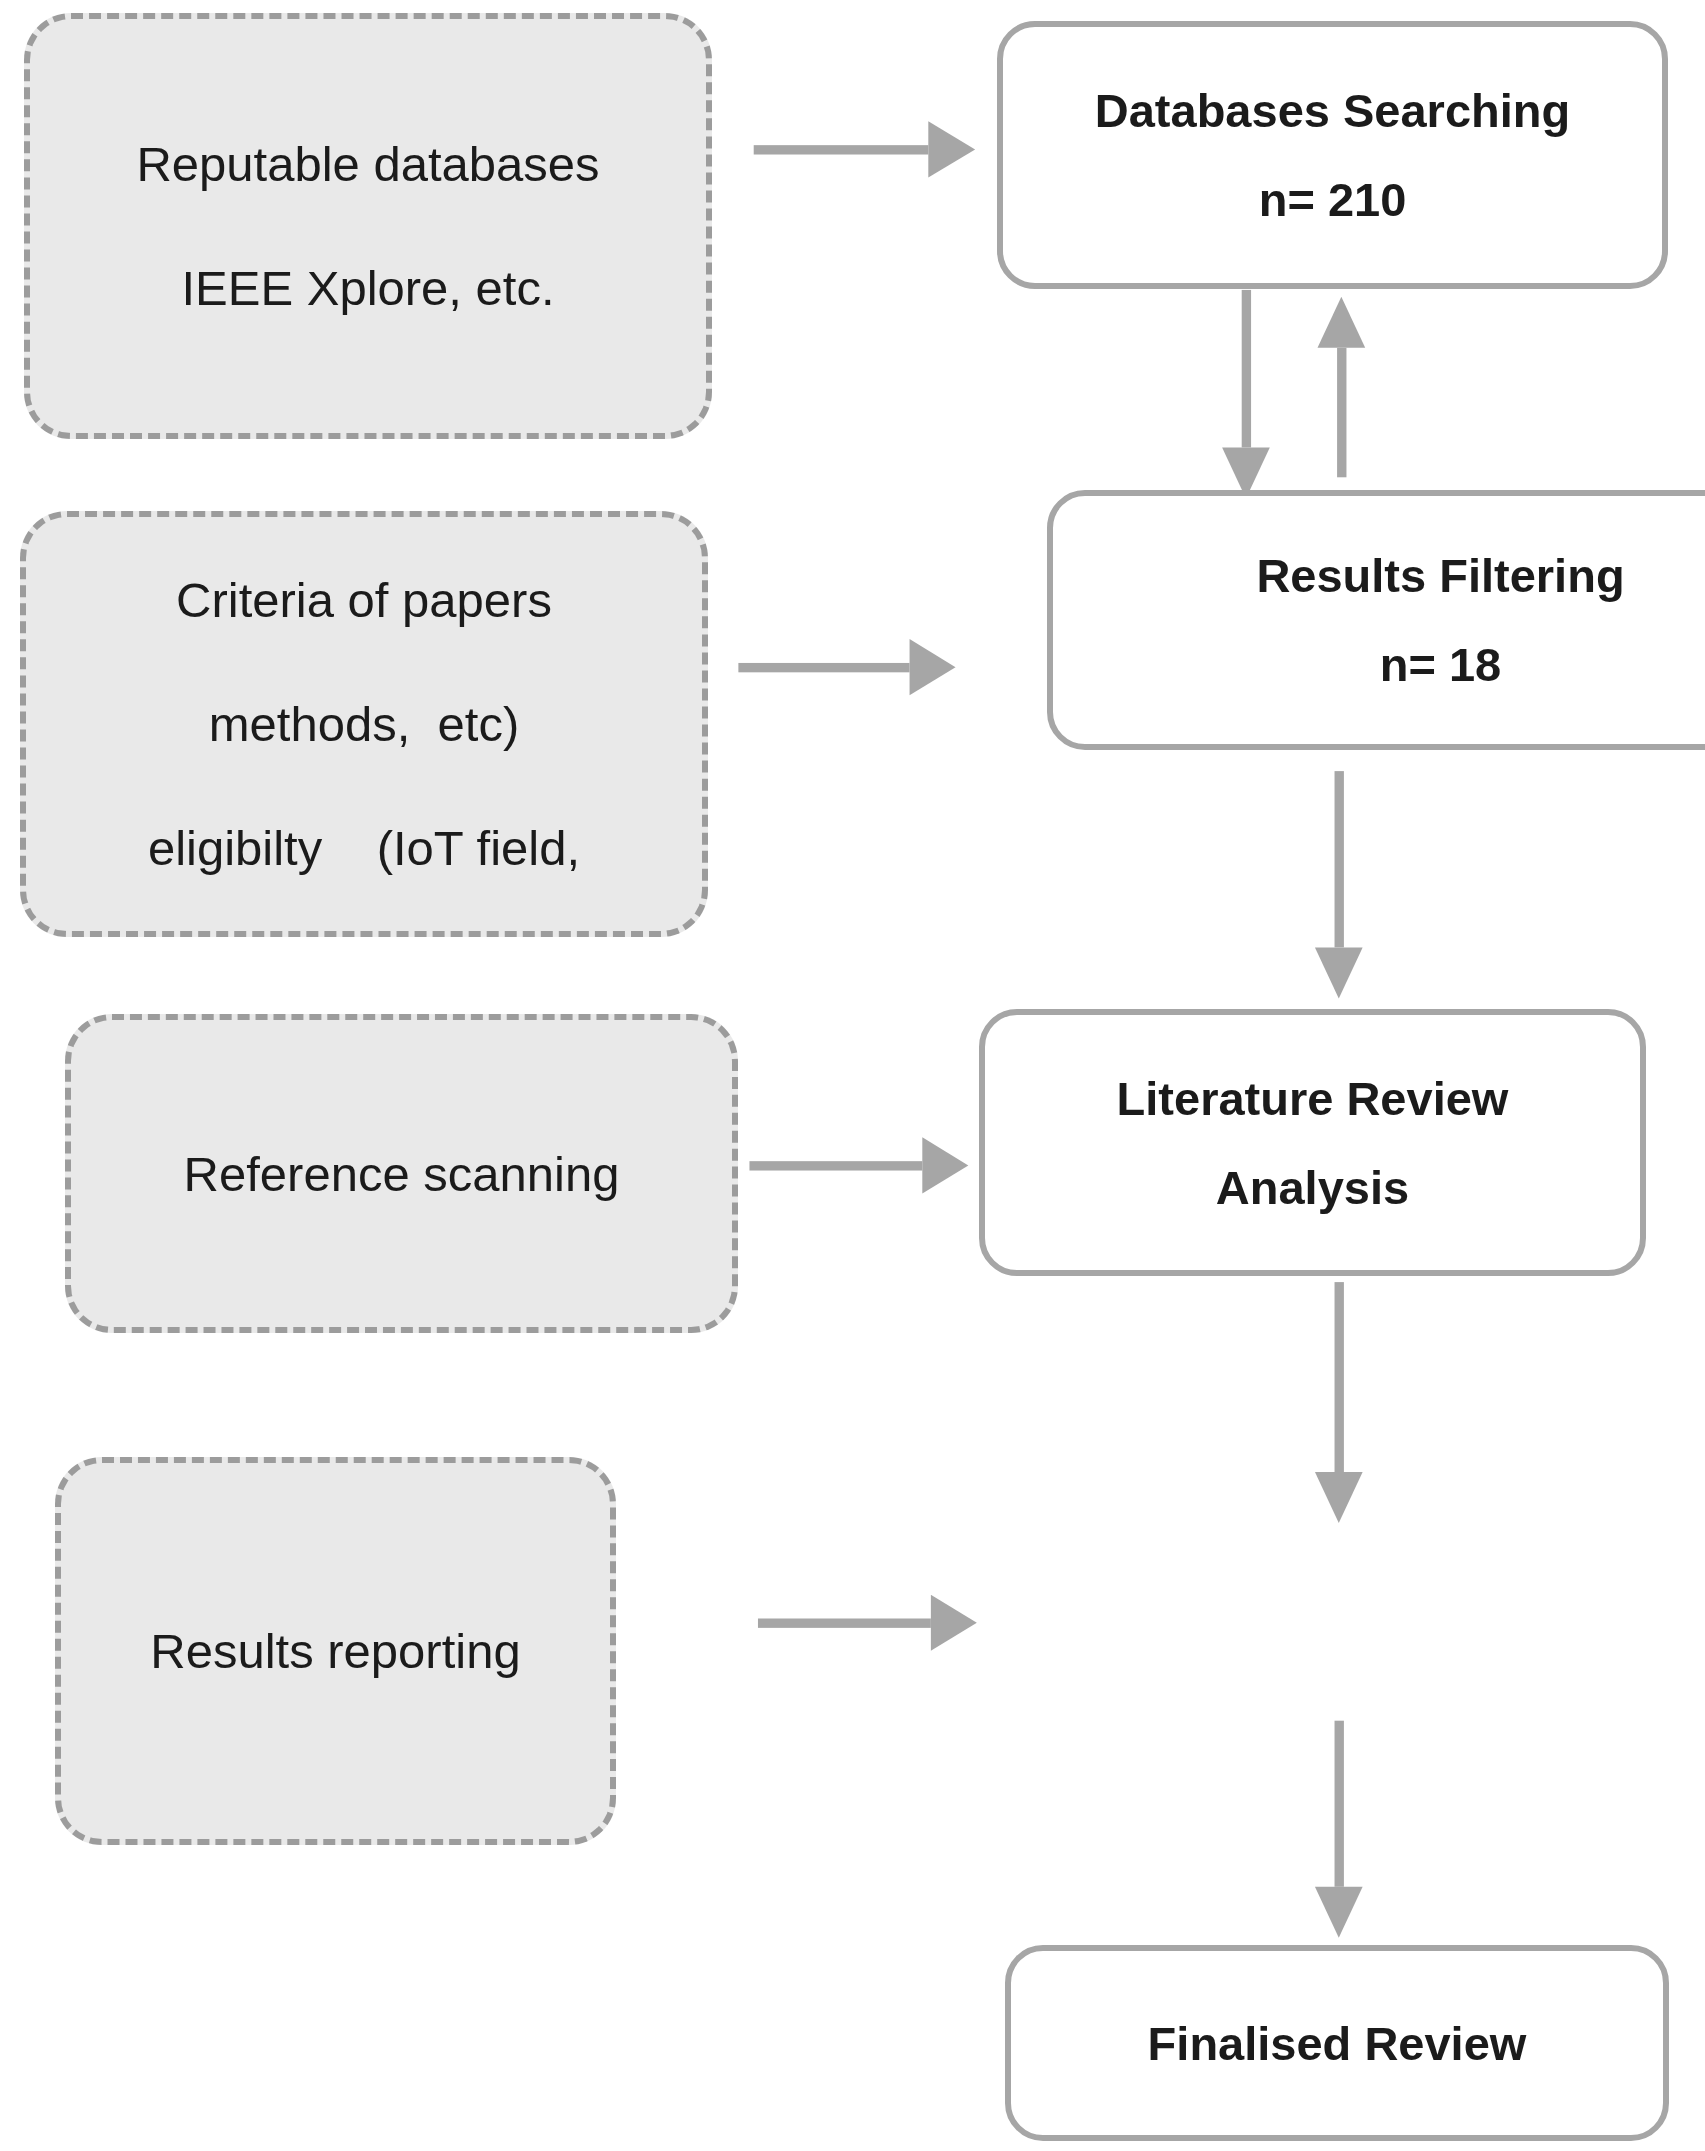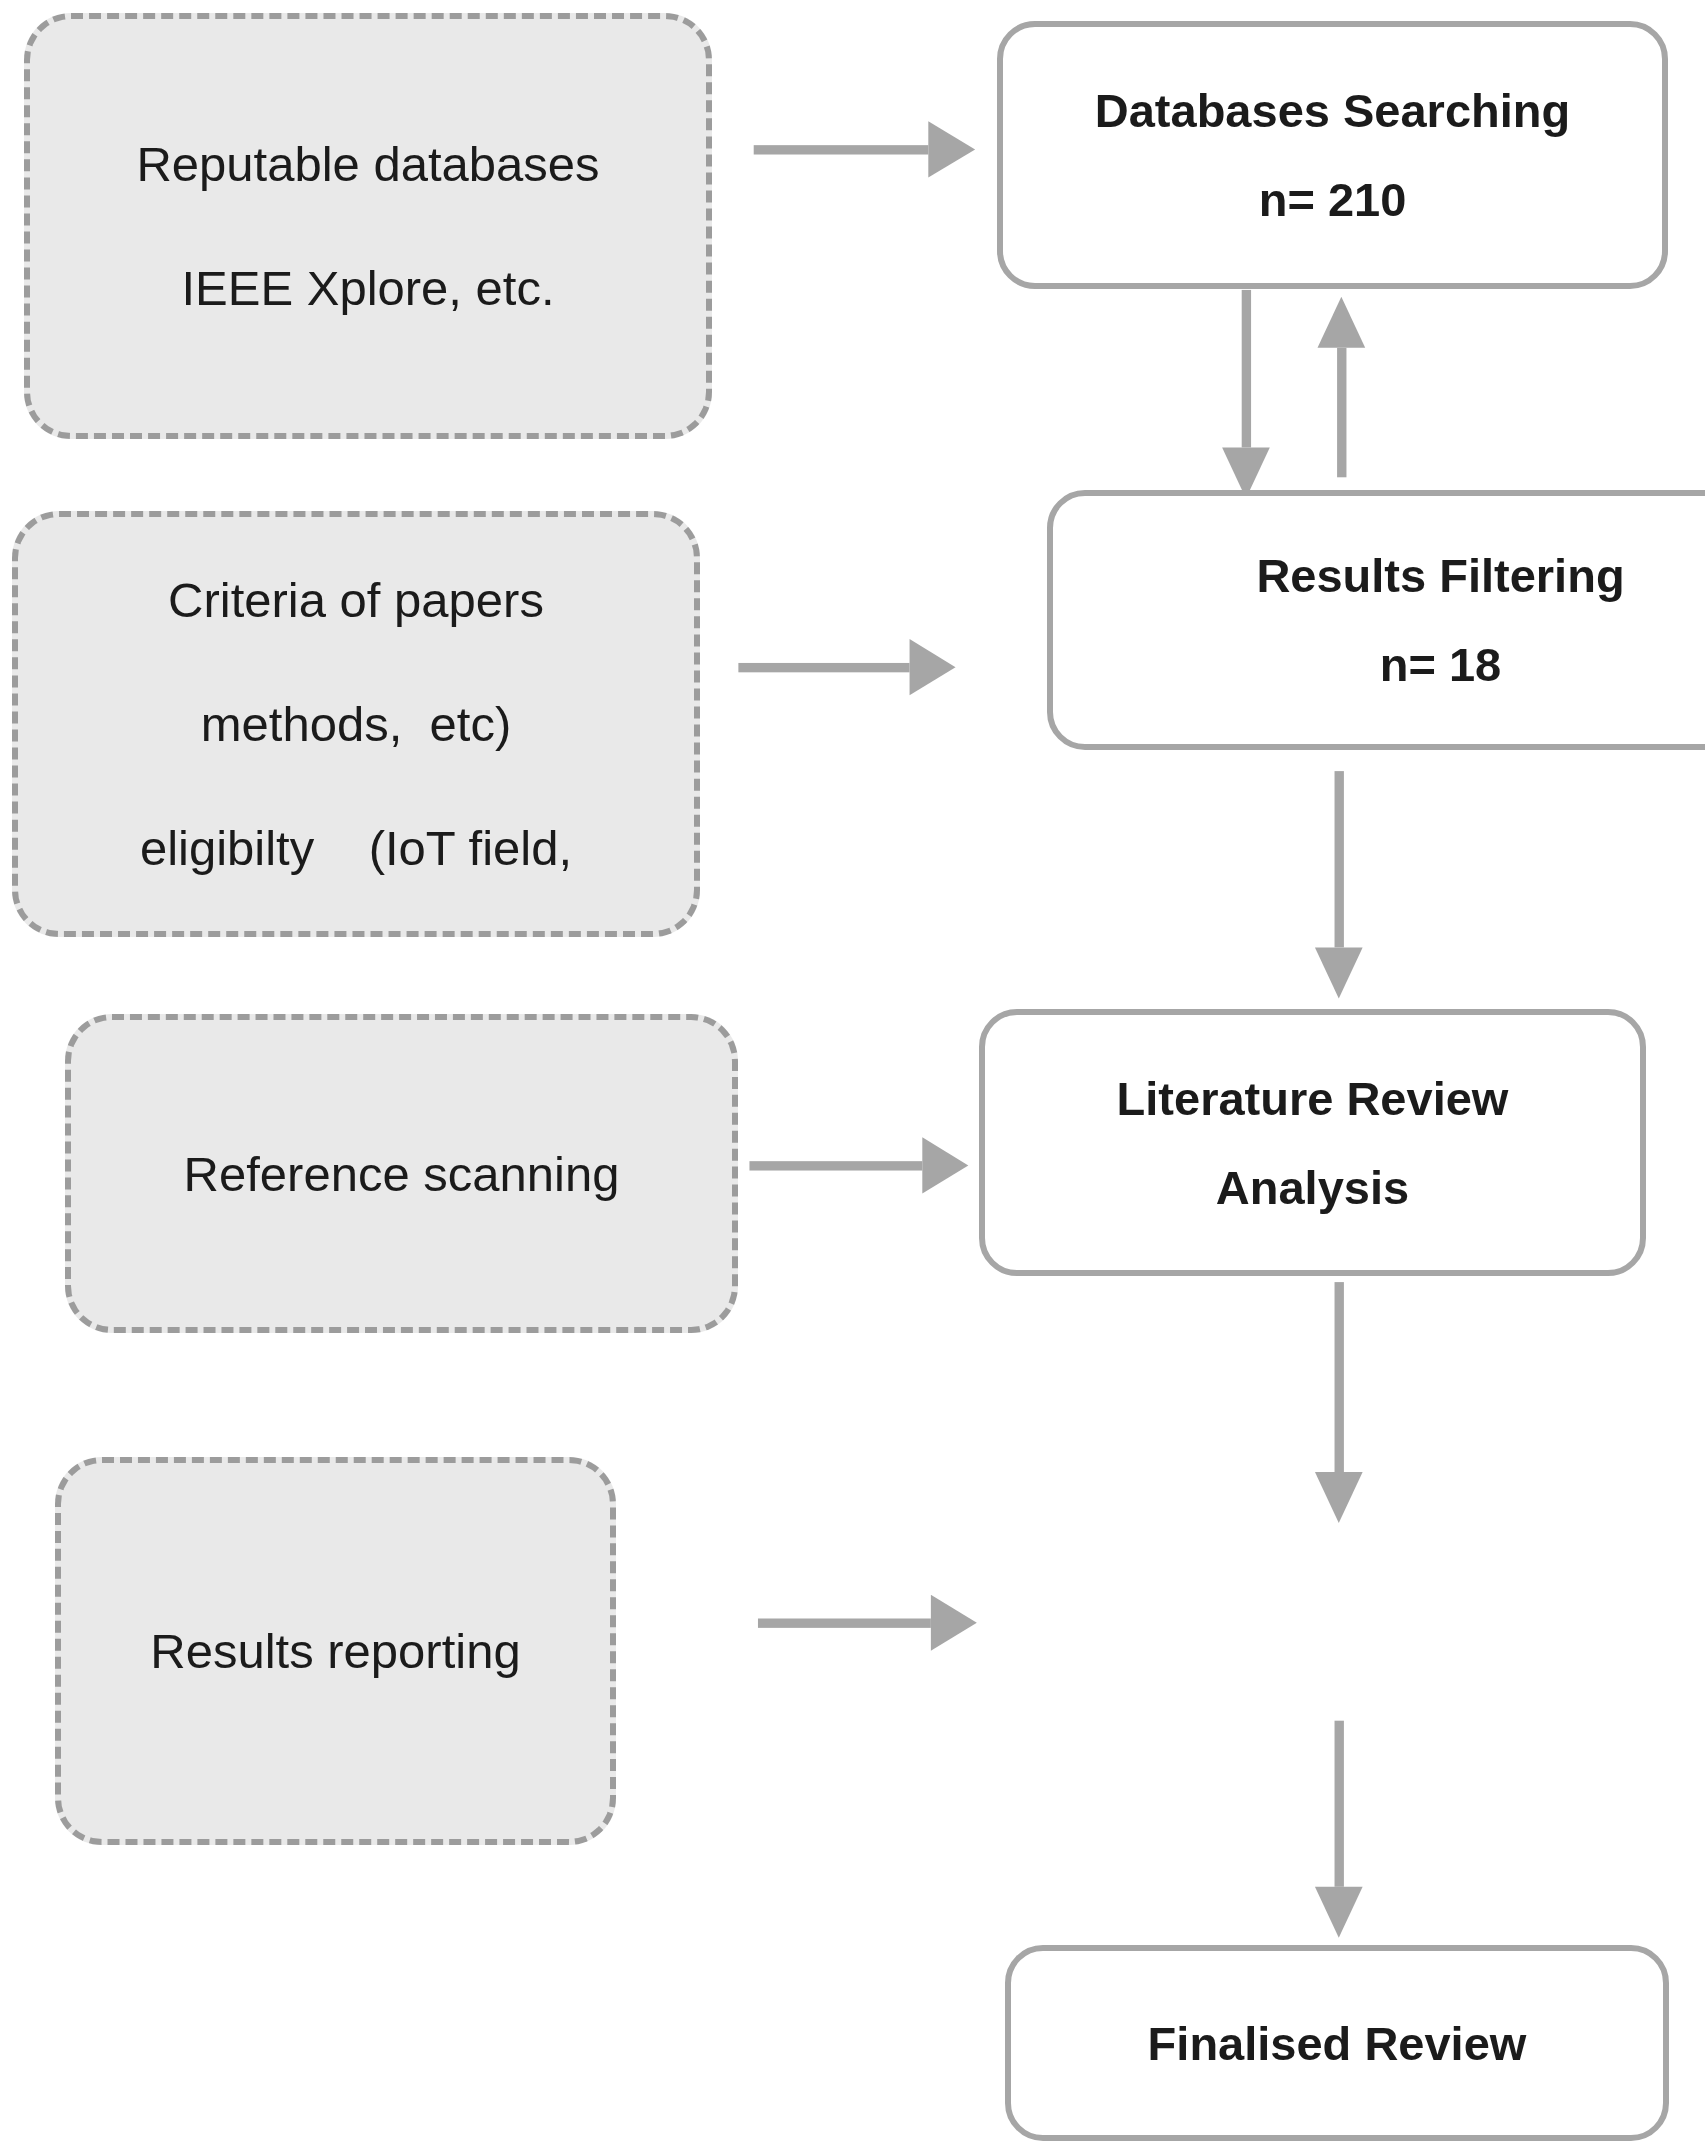--- a/index.html
+++ b/index.html
@@ -99,21 +99,21 @@
       <rect x="1567" y="2020" width="11" height="195"></rect>
       <polygon points="1544,2215 1600,2215 1572,2275"></polygon>
     </g>
   </svg>
 
   <div class="box left" style="left:24px; top:12.8px; width:688px; height:426px;">
     <div class="line">Reputable databases</div>
     <div class="line">IEEE Xplore, etc.</div>
   </div>
 
-  <div class="box left" style="left:12px; top:511px; width:688px; height:426px;">
+  <div class="box left" style="left:20px; top:511px; width:688px; height:426px;">
     <div class="line">Criteria of papers</div>
     <div class="line">methods,  etc)</div>
     <div class="line">eligibilty    (IoT field,</div>
   </div>
 
   <div class="box left" style="left:41px; top:1014px; width:673px; height:319px;margin-left:24px;">
     <div class="line">Reference scanning</div>
   </div>
 
   <div class="box left" style="left:55px; top:1457px; width:561px; height:388px;">

